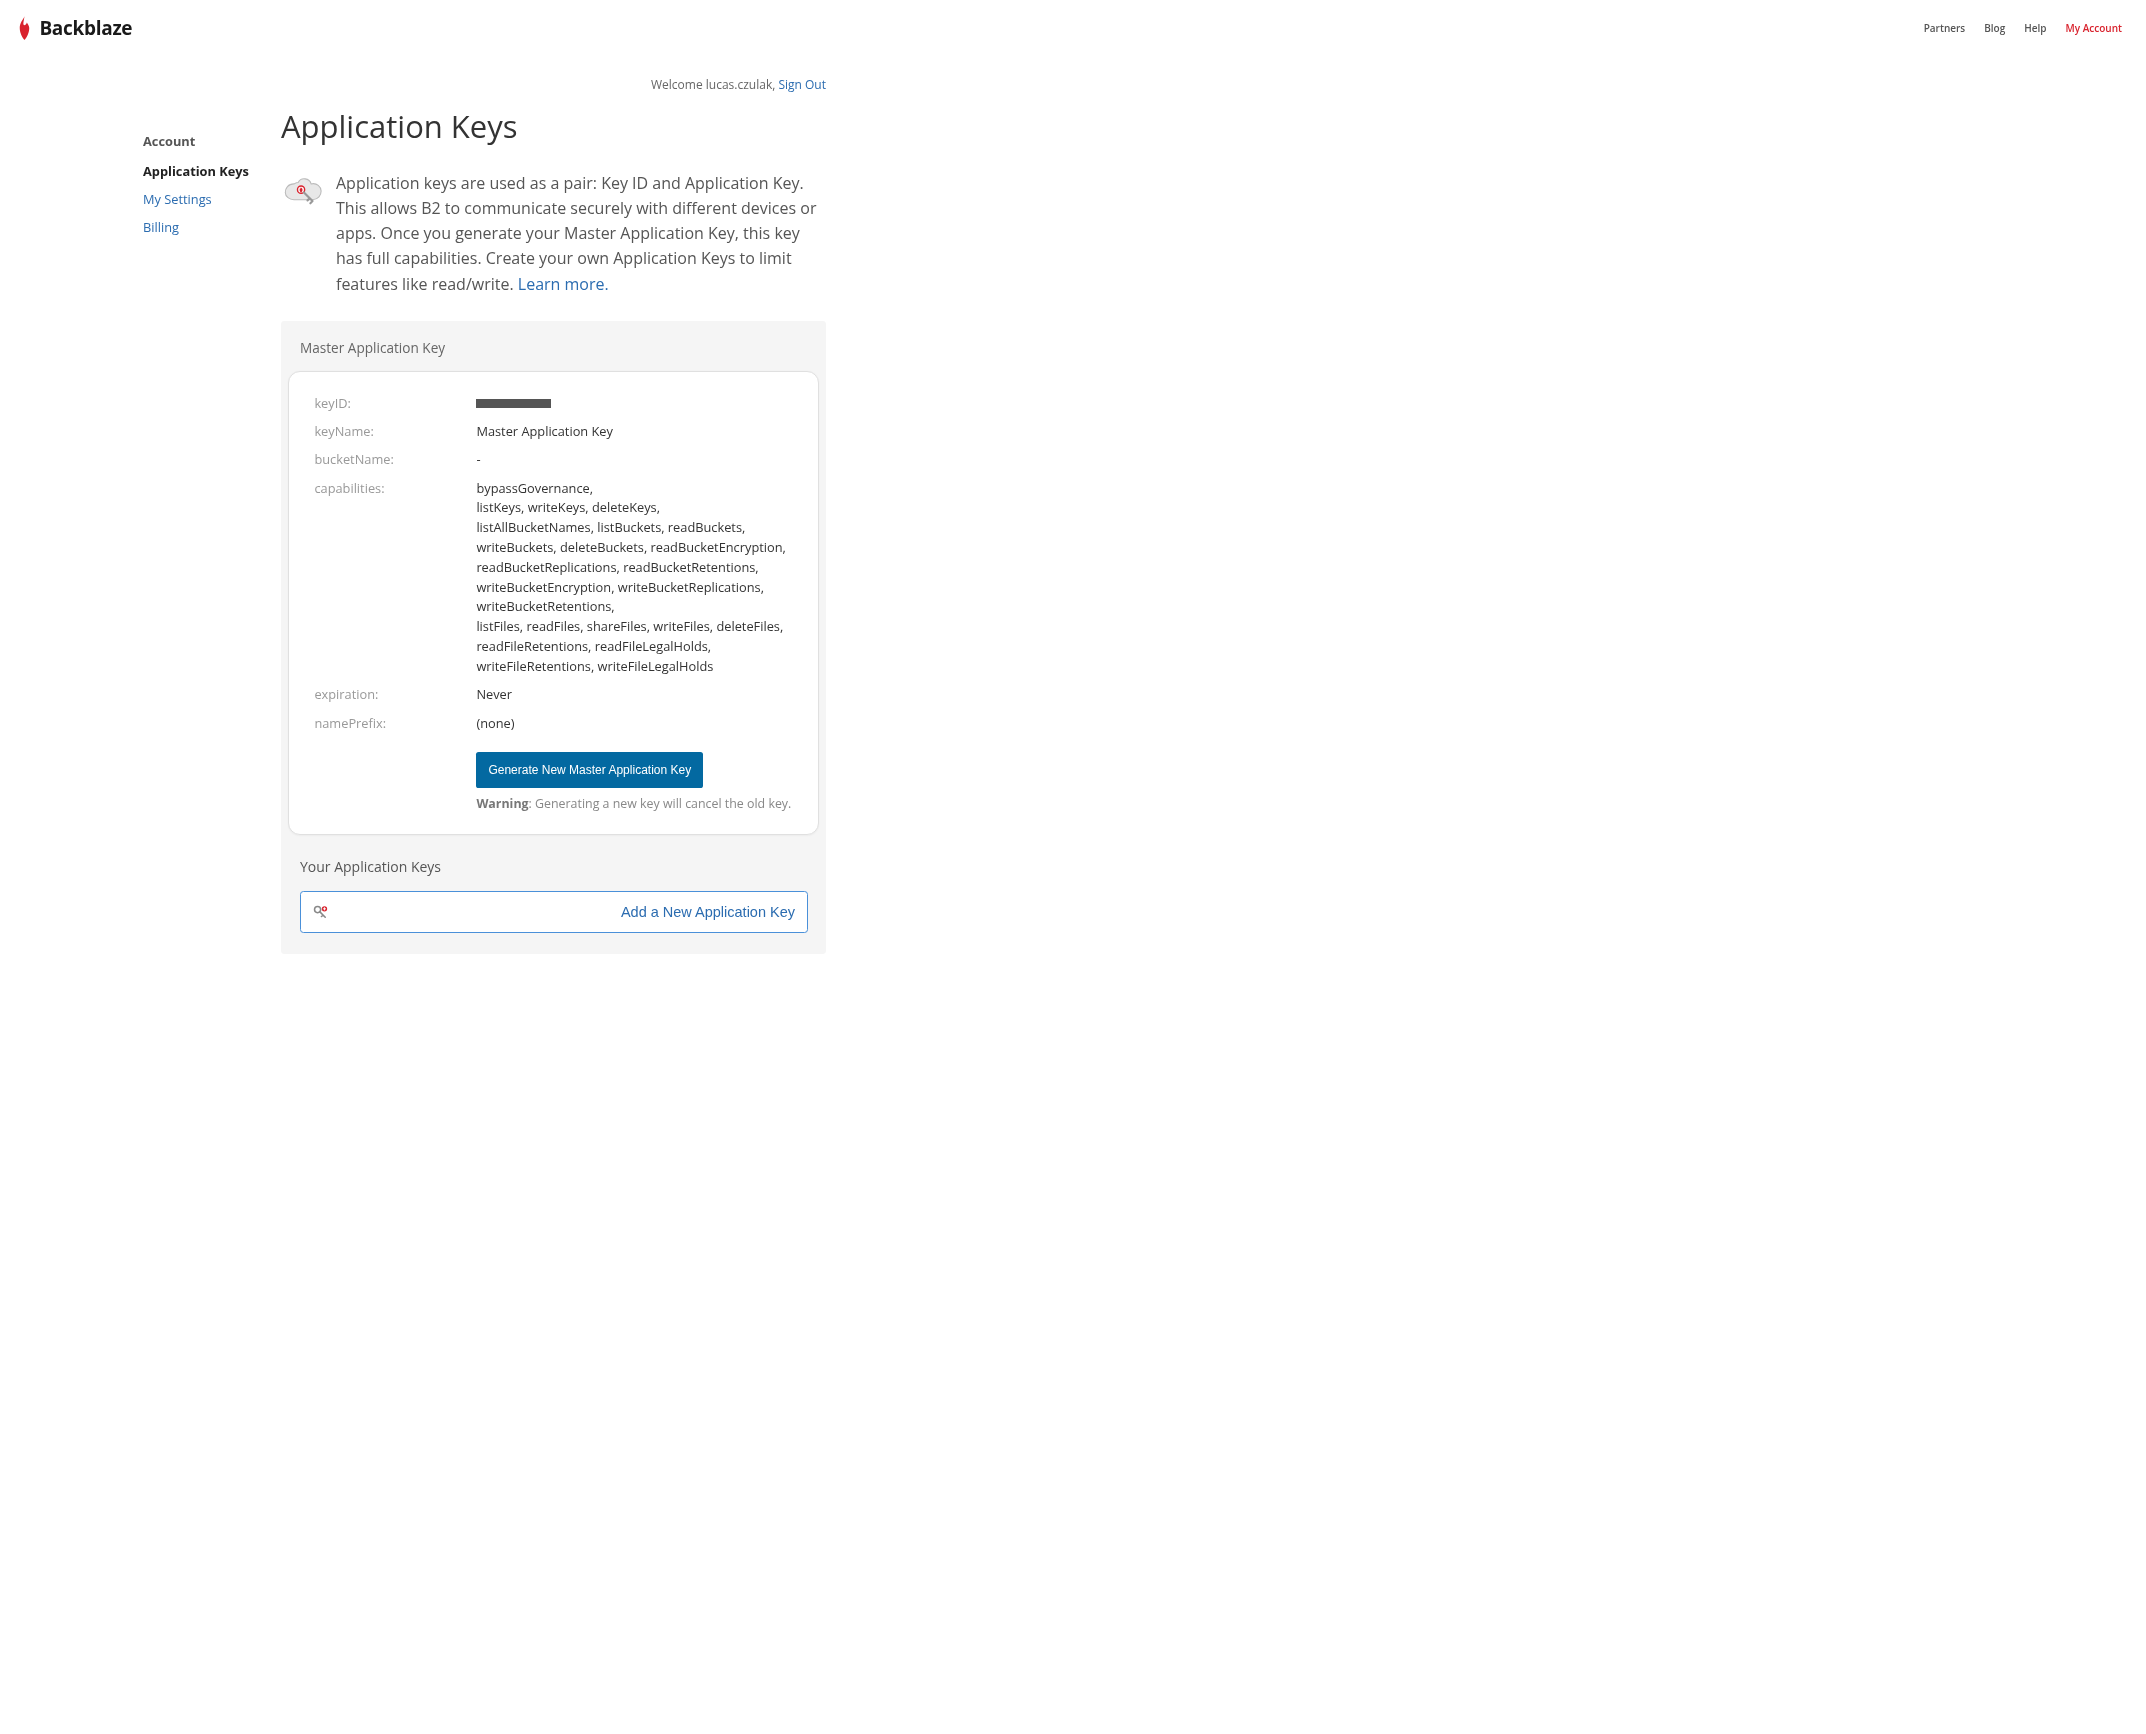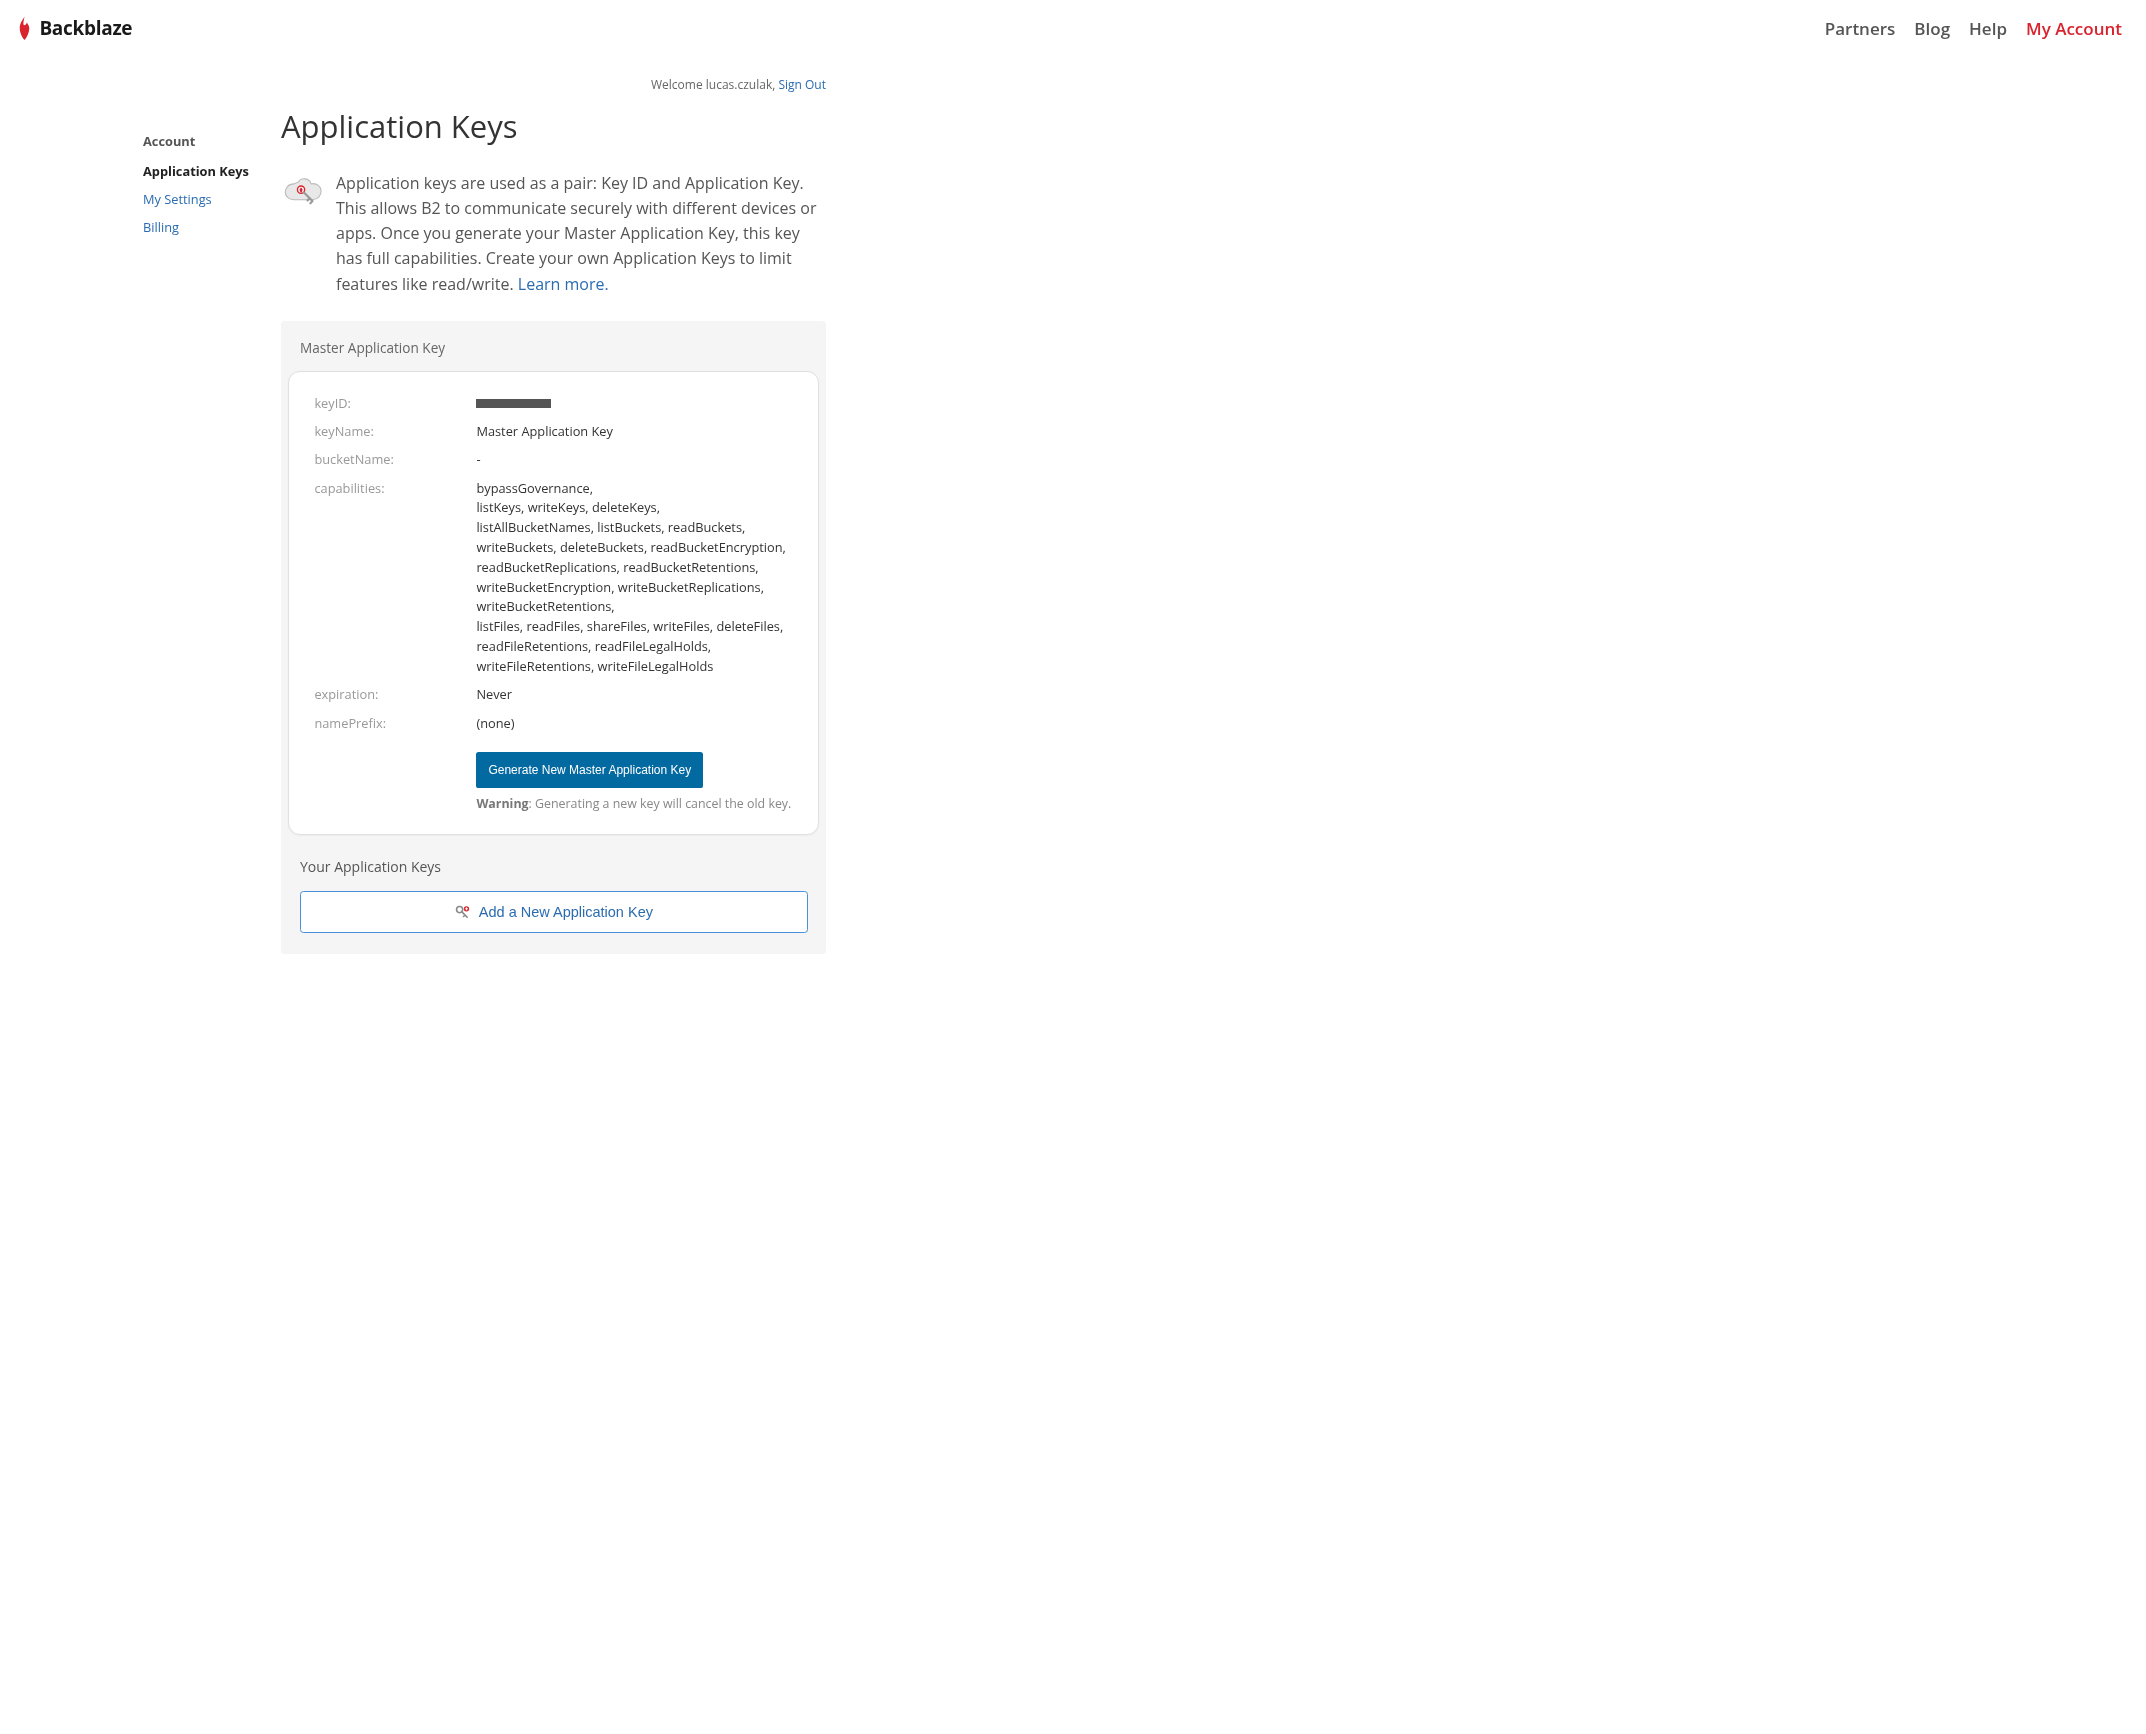--- a/index.html
+++ b/index.html
@@ -35,21 +35,21 @@
     }
     .top-nav {
       display: flex;
       gap: 19px;
       align-items: center;
     }
     .top-nav a {
       text-decoration: none;
       color: #555;
       font-weight: 600;
-      font-size: 17px;
+      font-size: 10px;
     }
     .top-nav a.active {
       color: #d9232e;
     }
     .container {
       display: flex;
       padding: 0 0 34px 0;
     }
     .sidebar {
       width: 281px;
@@ -176,21 +176,21 @@
       font-weight: 700;
     }
     .section-title {
       color: #555;
       font-size: 14px;
       padding: 22px 19px 15.3px 19px;
     }
     .add-key-btn {
       display: flex;
       align-items: center;
-      justify-content: center;
+      justify-content: space-between;
       gap: 8.5px;
       width: calc(100% - 37px);
       margin: 0 19px;
       background: #fff;
       border: 0.9px solid #4a90d9;
       border-radius: 3.4px;
       padding: 12px;
       color: #2b6cb0;
       font-size: 14.5px;
       cursor: pointer;

